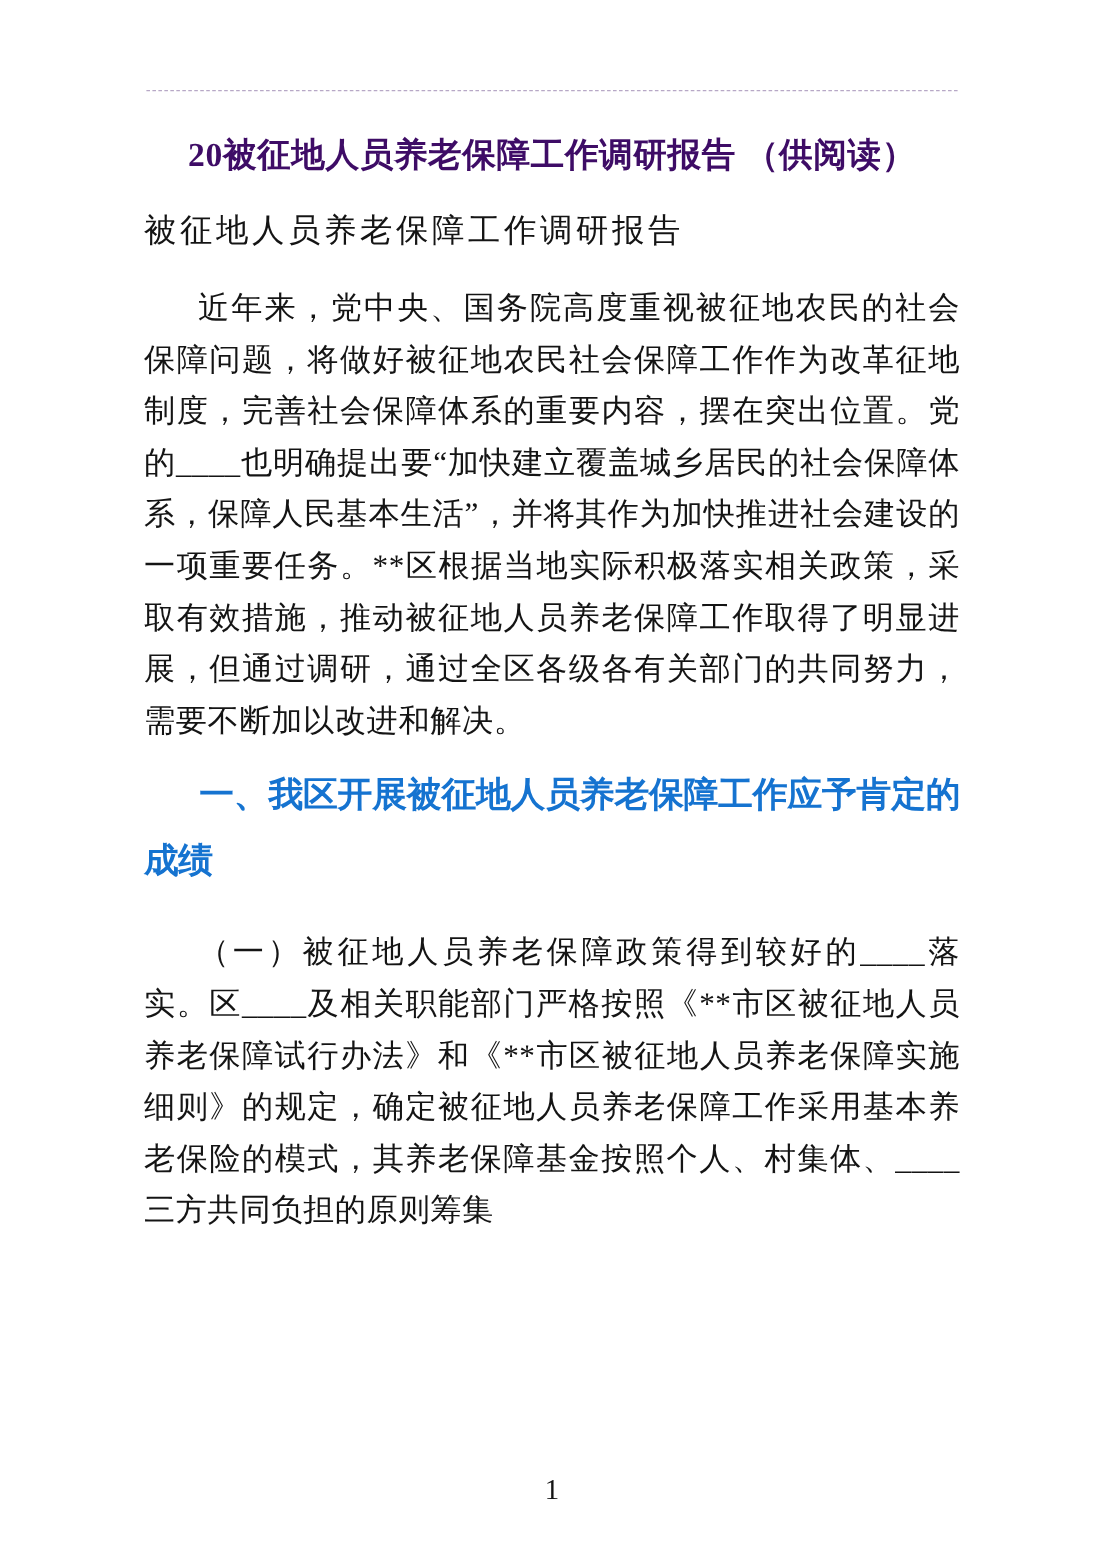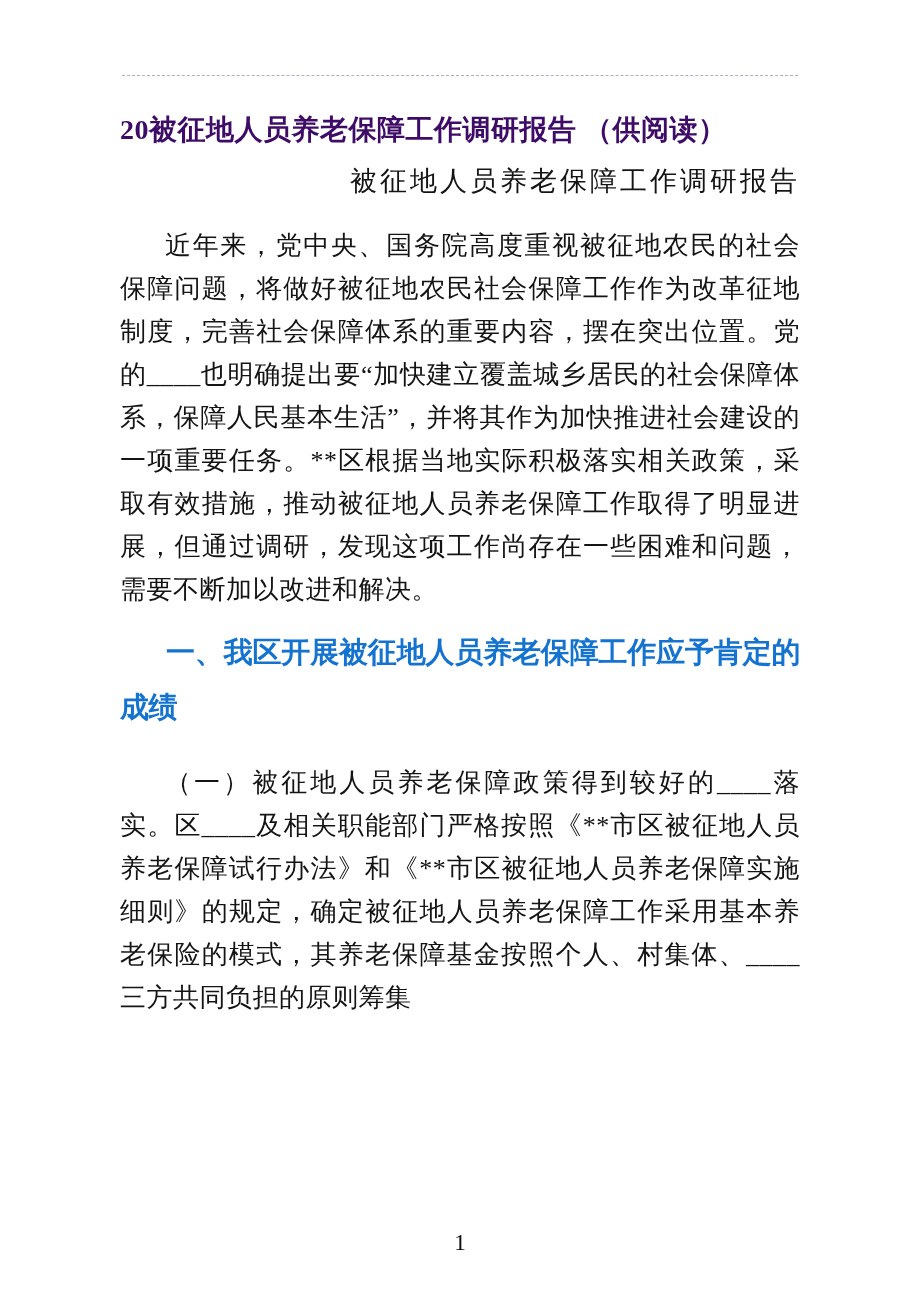--- a/index.html
+++ b/index.html
@@ -21,30 +21,30 @@
     margin: 75px auto 0 auto;
     border-top: 1px dashed var(--divider-color, #b7a8c6);
     height: 0;
   }
   .content {
     width: 680px;
     margin: 0 auto;
   }
   .title {
     margin: 37px 0 0 0;
-    text-align: left;
+    text-align: center;
     font-size: 28px;
     line-height: 34px;
     font-weight: bold;
     color: var(--title-color, #3e0c66);
     letter-spacing: 0.5px;
   }
   .subtitle {
-    margin-top: 17px;
-    text-align: right;
+    margin-top: 28px;
+    text-align: left;
     font-size: 27px;
     line-height: 34px;
     letter-spacing: 3px;
     font-weight: normal;
   }
   .body-para {
     margin: 0;
     font-size: 26px;
     line-height: 43px;
     text-align: justify;
@@ -87,21 +87,21 @@
 <div class="page">
 
   <div class="divider"></div>
 
   <div class="content">
 
     <h2 class="title">20被征地人员养老保障工作调研报告 （供阅读）</h2>
 
     <div class="subtitle">被征地人员养老保障工作调研报告</div>
 
-    <p class="body-para intro">近年来，党中央、国务院高度重视被征地农民的社会保障问题，将做好被征地农民社会保障工作作为改革征地制度，完善社会保障体系的重要内容，摆在突出位置。党的____也明确提出要“加快建立覆盖城乡居民的社会保障体系，保障人民基本生活”，并将其作为加快推进社会建设的一项重要任务。**区根据当地实际积极落实相关政策，采取有效措施，推动被征地人员养老保障工作取得了明显进展，但通过调研，发现这项工作尚存在一些困难和问题，需要不断加以改进和解决。</p>
+    <p class="body-para intro">近年来，党中央、国务院高度重视被征地农民的社会保障问题，将做好被征地农民社会保障工作作为改革征地制度，完善社会保障体系的重要内容，摆在突出位置。党的____也明确提出要“加快建立覆盖城乡居民的社会保障体系，保障人民基本生活”，并将其作为加快推进社会建设的一项重要任务。**区根据当地实际积极落实相关政策，采取有效措施，推动被征地人员养老保障工作取得了明显进展，但通过调研，通过全区各级各有关部门的共同努力，需要不断加以改进和解决。</p>
 
     <h1 class="section-heading">一、我区开展被征地人员养老保障工作应予肯定的成绩</h1>
 
 
     <p class="body-para para-gap">（一）被征地人员养老保障政策得到较好的____落实。区____及相关职能部门严格按照《**市区被征地人员养老保障试行办法》和《**市区被征地人员养老保障实施细则》的规定，确定被征地人员养老保障工作采用基本养老保险的模式，其养老保障基金按照个人、村集体、____三方共同负担的原则筹集</p>
 
   </div>
 
   <div class="footer">
     <span class="page-number">1</span>

